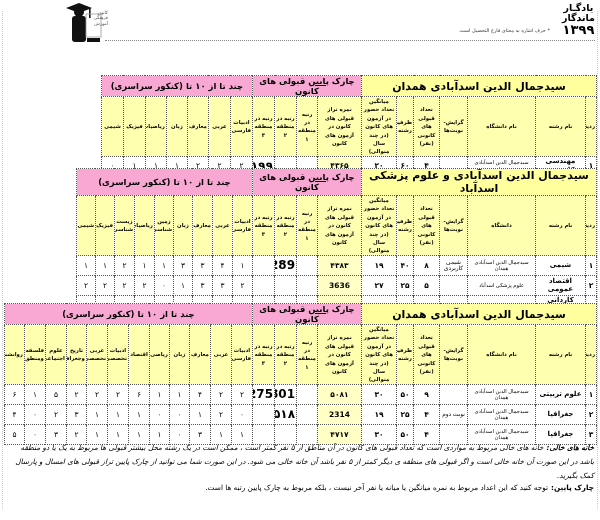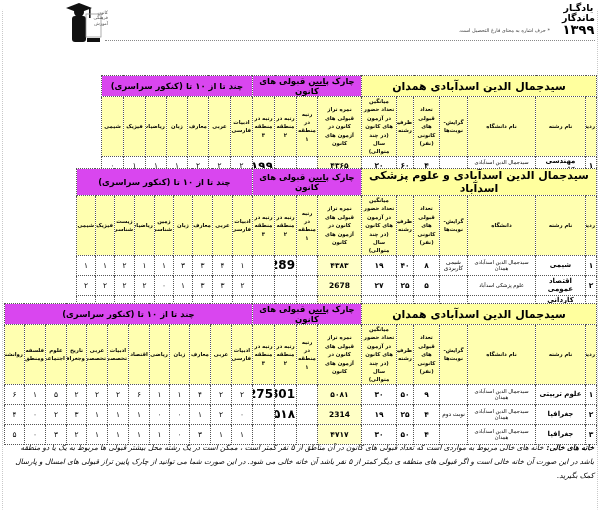--- a/index.html
+++ b/index.html
@@ -15,21 +15,21 @@
   .note{position:absolute;top:15px;right:50px;font-size:7px;text-align:left;white-space:nowrap;}
   .subnote{position:absolute;top:27px;right:50px;font-size:5px;color:#444;text-align:left;white-space:nowrap;}
   .hdr-rule{position:absolute;top:40px;right:5px;left:105px;border-top:1px dotted #888;}
   .logo{position:absolute;top:2px;left:62px;width:42px;height:42px;}
   .logo-txt{position:absolute;top:10px;left:88px;font-size:4.5px;color:#555;line-height:1.2;width:20px;}
 
   
   table{border-collapse:collapse;table-layout:fixed;position:absolute;background:#fff;}
   th,td{border:1px dotted #555;padding:0 1px;text-align:center;vertical-align:middle;overflow:hidden;}
   .ttl{background:#ffff9e;font-size:11px;font-weight:bold;height:20px;}
-  .grp{background:#d946ef;font-size:8.5px;font-weight:bold;}
+  .grp{background:#f9a8d4;font-size:8.5px;font-weight:bold;}
   .u{text-decoration:underline;}
   th.chdr{background:#ffffb0;font-size:5.4px;font-weight:bold;line-height:1.55;}
   #t1 tr.hdr2 th{height:44px;} #t2 tr.hdr2 th{height:48px;} #t3 tr.hdr2 th{height:52px;}
   #t1 tbody td{height:18px;} #t2 tbody td,#t3 tbody td{height:19px;}
   td.c-radif{font-weight:bold;font-size:7.5px;}
   td.c-reshteh{font-weight:bold;font-size:7px;line-height:1.2;}
   td.c-uni{font-size:5.2px;line-height:1.2;}
   td.c-gerayesh{font-size:5.8px;}
   td.c-num{font-size:7.5px;font-weight:bold;}
   td.c-taraz{background:#ffffc6;font-weight:bold;font-size:7.5px;}
@@ -216,21 +216,21 @@
           <td class="c-subj">۱</td>
         </tr>
         <tr>
           <td class="c-radif">۲</td>
           <td class="c-reshteh">اقتصاد عمومی</td>
           <td class="c-uni">علوم پزشکی اسدآباد</td>
           <td class="c-gerayesh"></td>
           <td class="c-num">۵</td>
           <td class="c-num">۲۵</td>
           <td class="c-num">۲۷</td>
-          <td class="c-taraz">2678</td>
+          <td class="c-taraz">3636</td>
           <td class="c-rank"></td>
           <td class="c-rank"></td>
           <td class="c-rank"></td>
           <td class="c-subj">۲</td>
           <td class="c-subj">۳</td>
           <td class="c-subj">۳</td>
           <td class="c-subj">۱</td>
           <td class="c-subj">۰</td>
           <td class="c-subj">۲</td>
           <td class="c-subj">۲</td>
@@ -395,13 +395,16 @@
           <td class="c-subj">۳</td>
           <td class="c-subj">۰</td>
           <td class="c-subj">۵</td>
         </tr>
       </tbody>
   </table>
 
   <div class="footnote" id="fn1">
     <span class="fn-label">خانه های خالی:</span><span>خانه های خالی مربوط به مواردی است که تعداد قبولی های کانون در آن مناطق از ۵ نفر کمتر است ، ممکن است در یک رشته محل بیشتر قبولی ها مربوط به یک یا دو منطقه باشد در این صورت آن خانه خالی است و اگر قبولی های منطقه ی دیگر کمتر از ۵ نفر باشد آن خانه خالی می شود. در این صورت شما می توانید از چارک پایین تراز قبولی های امسال و پارسال کمک بگیرید.</span>
   </div>
+  <div class="footnote" id="fn2">
+    <span class="fn-label">چارک پایین:</span><span>توجه کنید که این اعداد مربوط به نمره میانگین یا میانه یا نفر آخر نیست ، بلکه مربوط به چارک پایین رتبه ها است.</span>
+  </div>
 </div>
 
 </body></html>

